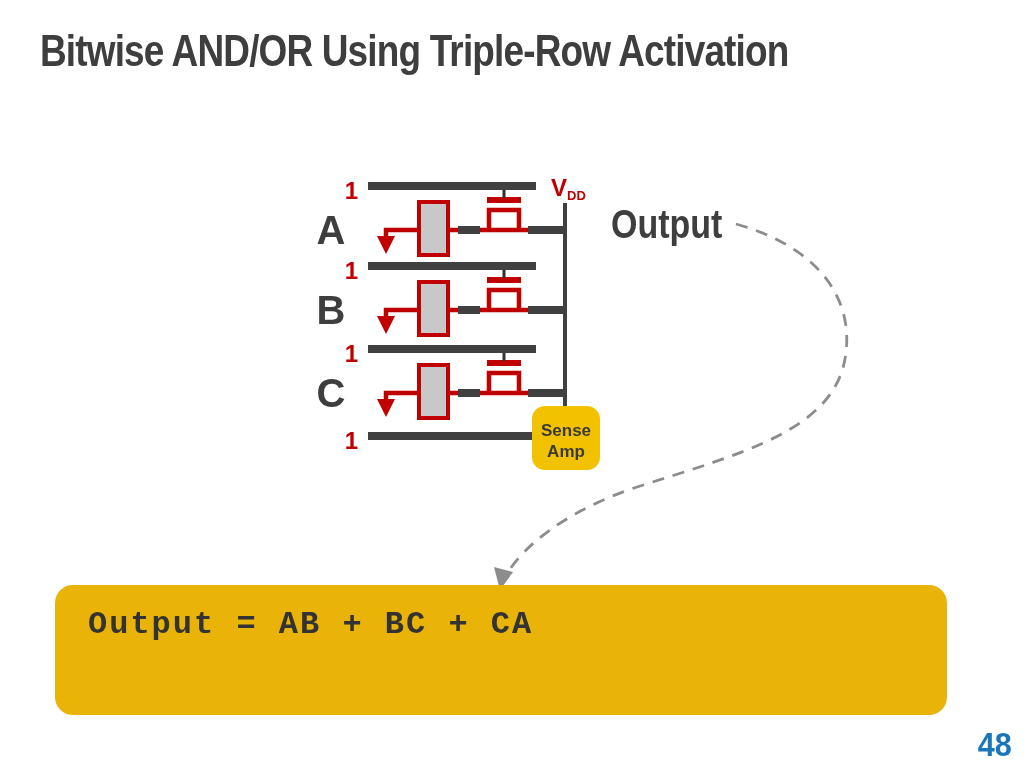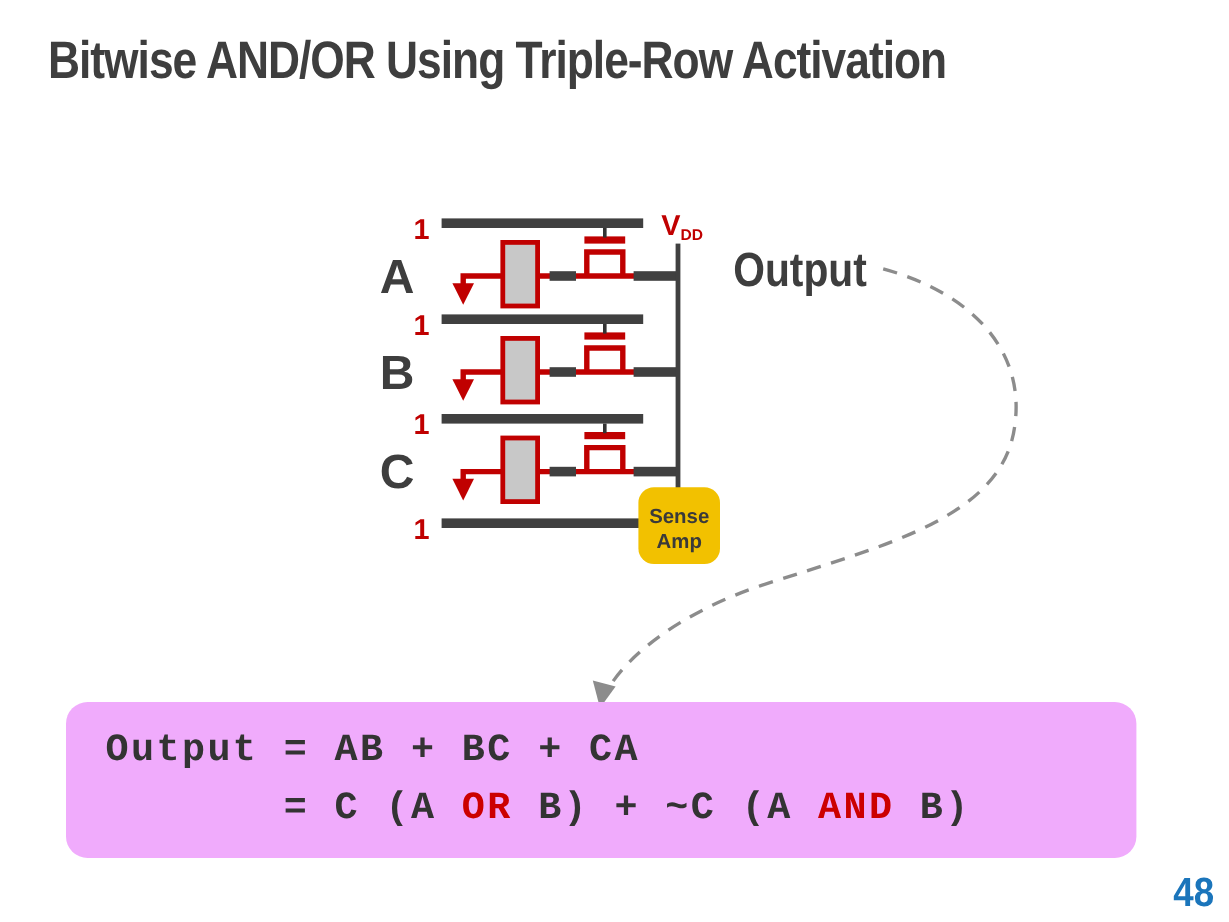--- a/index.html
+++ b/index.html
@@ -9,21 +9,21 @@
   }
   .slide-title{
     position:absolute;left:40px;top:26px;
     font-size:44px;font-weight:bold;color:#3E3E3E;
     letter-spacing:-1px;white-space:nowrap;
     transform:scaleX(0.84);transform-origin:left top;
   }
   .circuit-svg{position:absolute;left:0;top:0;}
   .formula-box{
     position:absolute;left:55px;top:585px;width:892px;height:130px;
-    background:#f0abfc;border-radius:18px;box-sizing:border-box;
+    background:#eab308;border-radius:18px;box-sizing:border-box;
     padding:15px 0 0 33px;
   }
   .formula-line{
     font-family:"Liberation Mono","DejaVu Sans Mono",monospace;
     font-weight:bold;font-size:32px;line-height:49px;
     color:#333333;white-space:pre;letter-spacing:2px;
   }
   .formula-line .op-red{color:#CC0000;}
   .page-number{
     position:absolute;right:12px;bottom:4px;
@@ -102,16 +102,15 @@
   <g transform="translate(611,238)">
     <text x="0" y="0" font-size="40" fill="#3E3E3E" transform="scale(0.85,1)">Output</text>
   </g>
 
   <path d="M736 224 C812 245 853 293 846 352 C838 430 742 453 634 488 C572 509 524 543 505 577" stroke="#8C8C8C" stroke-width="2.8" stroke-dasharray="12 9" fill="none"></path>
   <polygon points="494,567 513,572 500,590" fill="#8C8C8C"></polygon>
 </svg>
 
 <div class="formula-box">
   <div class="formula-line">Output = AB + BC + CA</div>
-  <div class="formula-line"><span>       = C (A </span><span class="op-red">OR</span><span> B) + ~C (A </span><span class="op-red">AND</span><span> B)</span></div>
 </div>
 
 <div class="page-number">48</div>
 
 </body></html>

